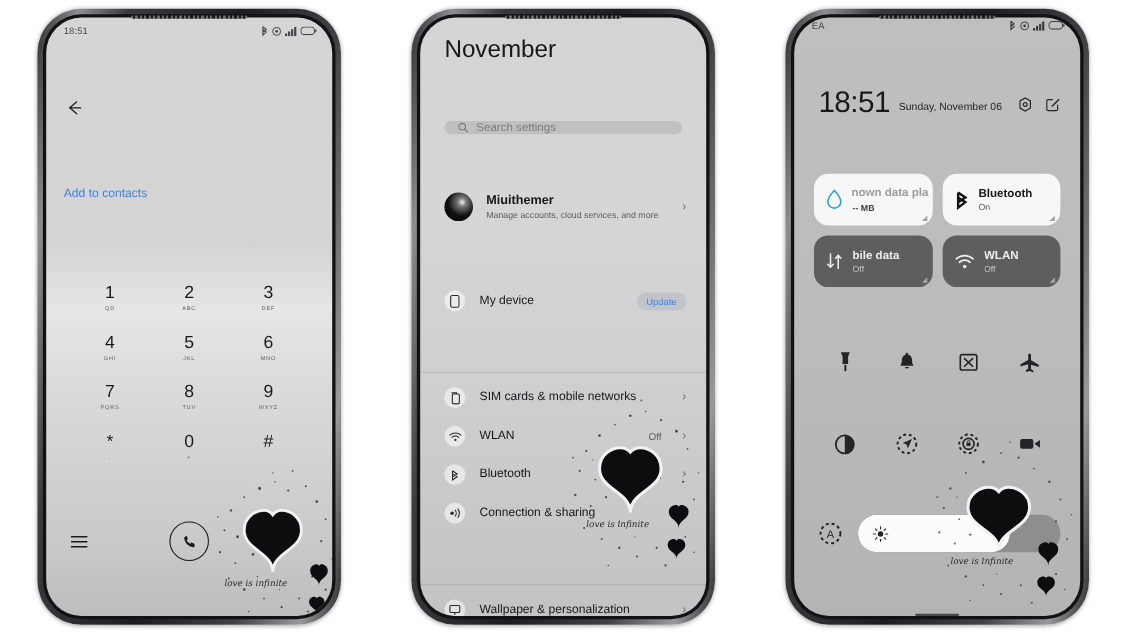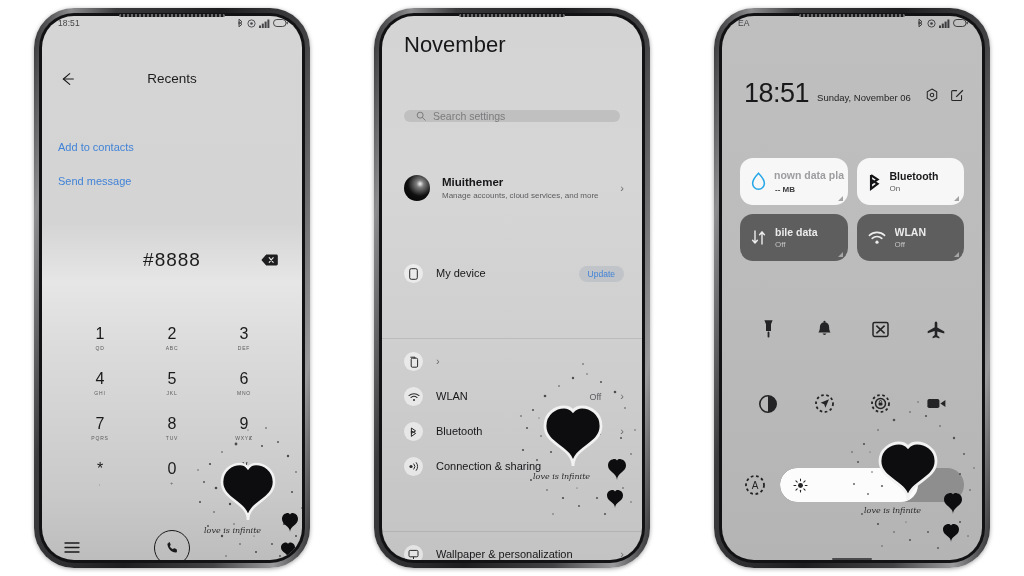--- a/index.html
+++ b/index.html
@@ -372,35 +372,26 @@
                 <rect x="13.6" y="2.7" width="1.2" height="2.6" rx=".5" fill="#46464a"></rect>
               </svg>
           </span>
         </div>
 
         <div class="p1-header">
           <svg class="back-arrow" viewBox="0 0 20 20">
               <path d="M13 4 6 10 13 16" fill="none" stroke="#1d1d1f" stroke-width="1.3" stroke-linecap="round" stroke-linejoin="round"></path>
               <line x1="6" y1="10" x2="17" y2="10" stroke="#1d1d1f" stroke-width="1.3" stroke-linecap="round"></line>
             </svg>
-          <div class="p1-title">Recents</div>
         </div>
 
         <div class="p1-actions">
           <div class="p1-action">Add to contacts</div>
-          <div class="p1-action">Send message</div>
-        </div>
-
-        <div class="p1-number-row">
-          <div class="p1-number">#8888</div>
-          <svg class="p1-del" width="17" height="12" viewBox="0 0 17 12">
-            <path d="M5.2 0.6 H15.4 a1.4 1.4 0 0 1 1.4 1.4 v8 a1.4 1.4 0 0 1 -1.4 1.4 H5.2 L0.4 6 Z" fill="#1e1e20"></path>
-            <path d="M8.2 3.6 12.2 8.4 M12.2 3.6 8.2 8.4" stroke="#e6e6e6" stroke-width="1.1" stroke-linecap="round"></path>
-          </svg>
-        </div>
+        </div>
+
 
         <div class="keypad">
           <div class="key">
               <span class="key-d">1</span>
               <span class="key-s">QD</span>
             </div>
           <div class="key">
               <span class="key-d">2</span>
               <span class="key-s">ABC</span>
             </div>
@@ -543,20 +534,21 @@
         </div>
 
         <div class="grp sep">
           <div class="row">
             <span class="row-ico">
               <svg width="10" height="12" viewBox="0 0 10 12">
                   <rect x="2.2" y="2.2" width="6.4" height="9" rx="1.2" fill="none" stroke="#2a2a2c" stroke-width="1"></rect>
                   <path d="M1.4 1.2 H6 v1" fill="none" stroke="#2a2a2c" stroke-width="1"></path>
                 </svg>
             </span>
+            <span class="row-label">SIM cards &amp; mobile networks</span>
             <span class="chev">›</span>
           </div>
           <div class="row">
             <span class="row-ico">
               <svg width="12" height="10" viewBox="0 0 13 10">
                   <path d="M1 3.4a8.5 8.5 0 0 1 11 0" fill="none" stroke="#2a2a2c" stroke-width="1.1" stroke-linecap="round"></path>
                   <path d="M3.2 5.6a5.2 5.2 0 0 1 6.6 0" fill="none" stroke="#2a2a2c" stroke-width="1.1" stroke-linecap="round"></path>
                   <circle cx="6.5" cy="8.2" r="1.1" fill="#2a2a2c"></circle>
                 </svg>
             </span>

